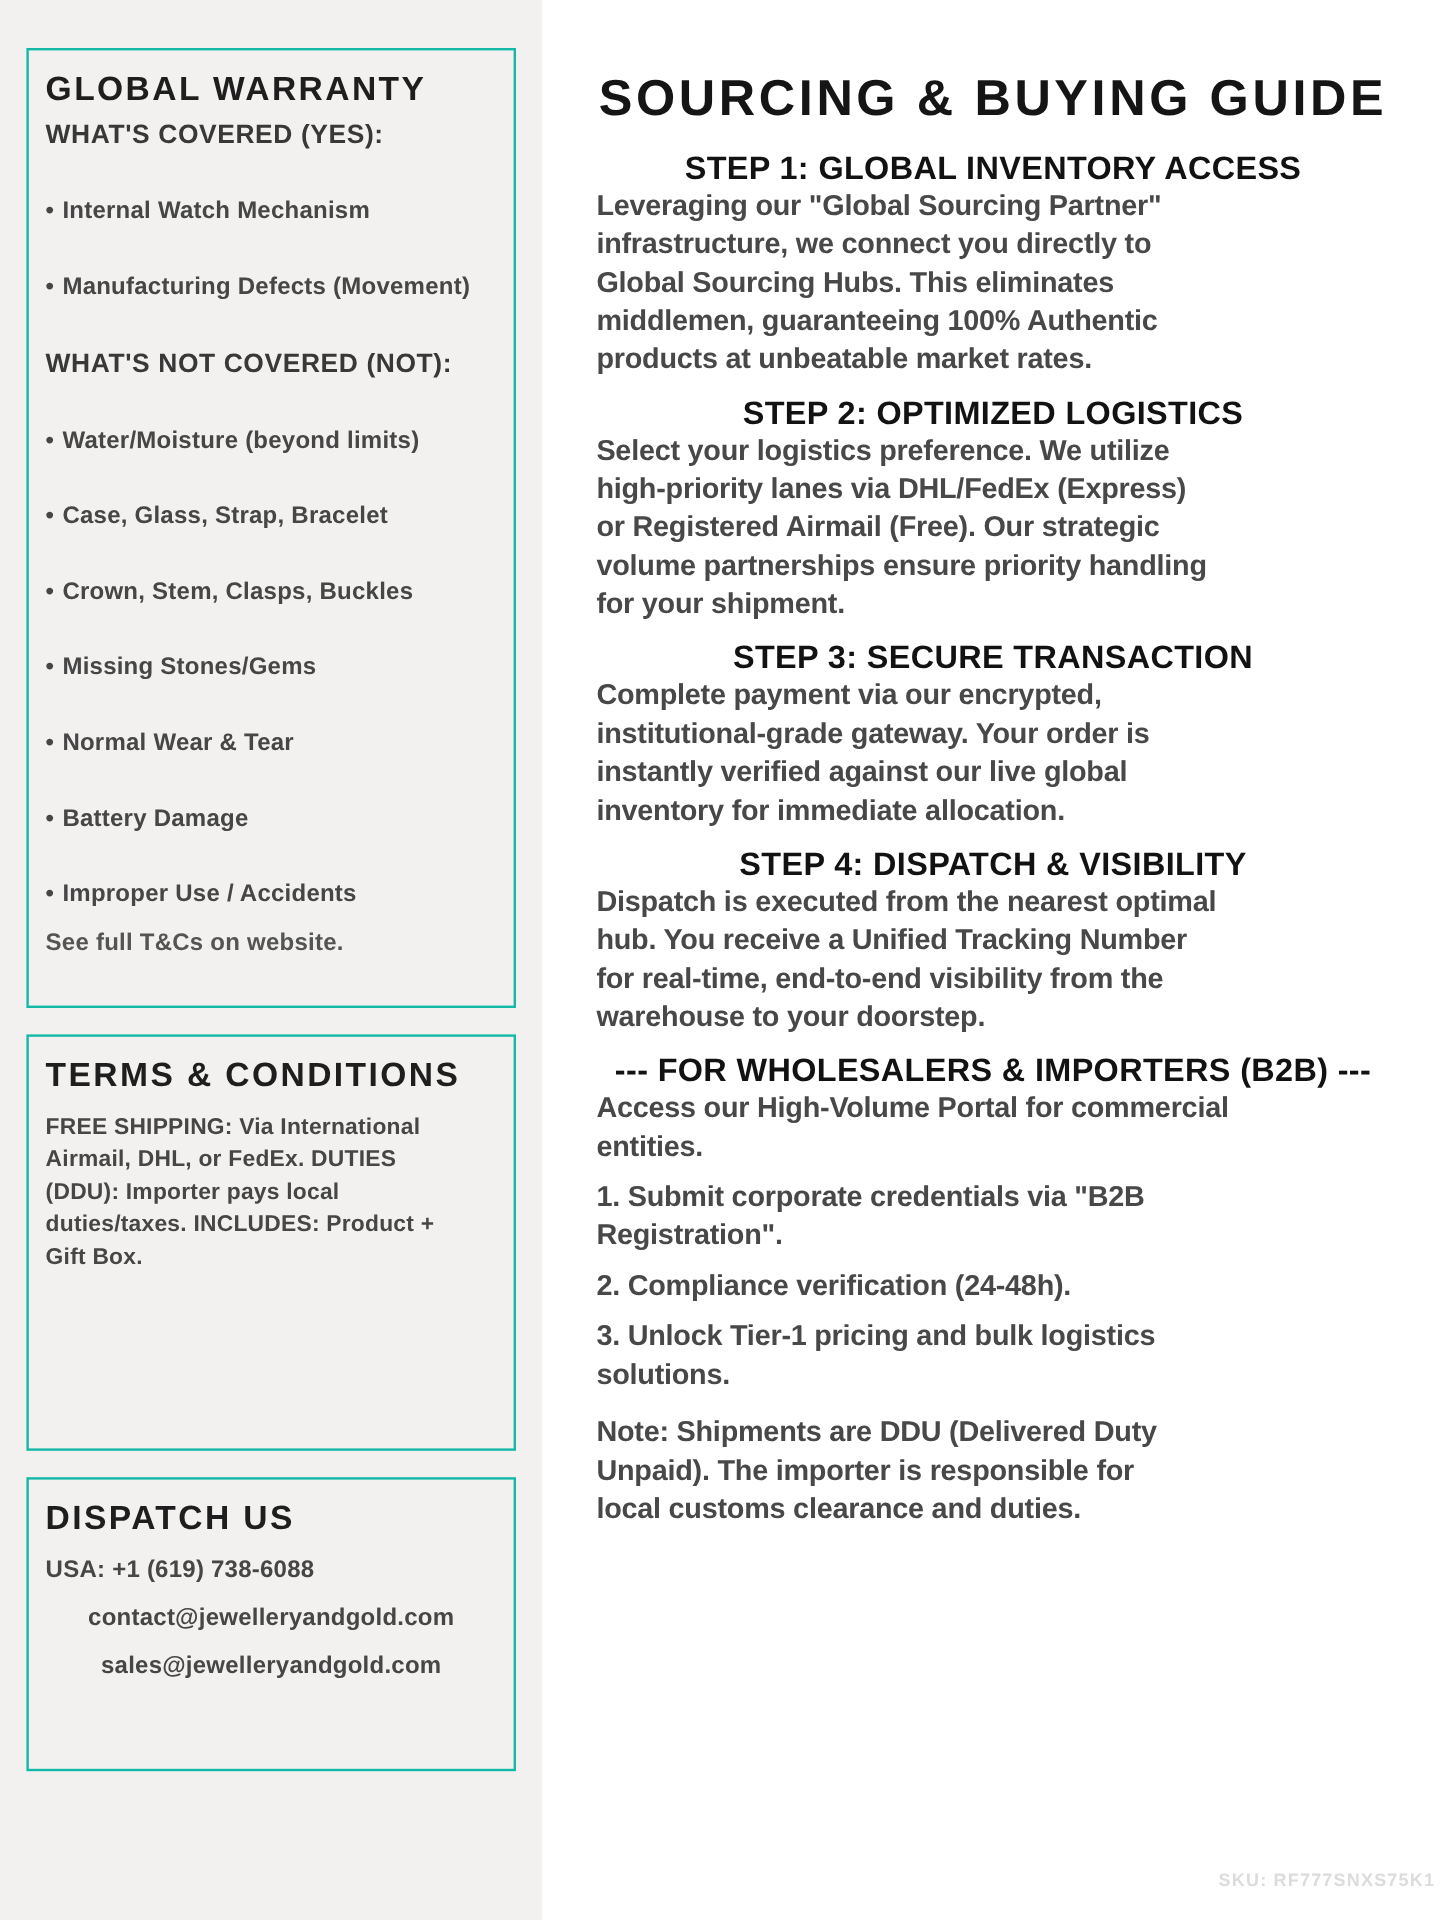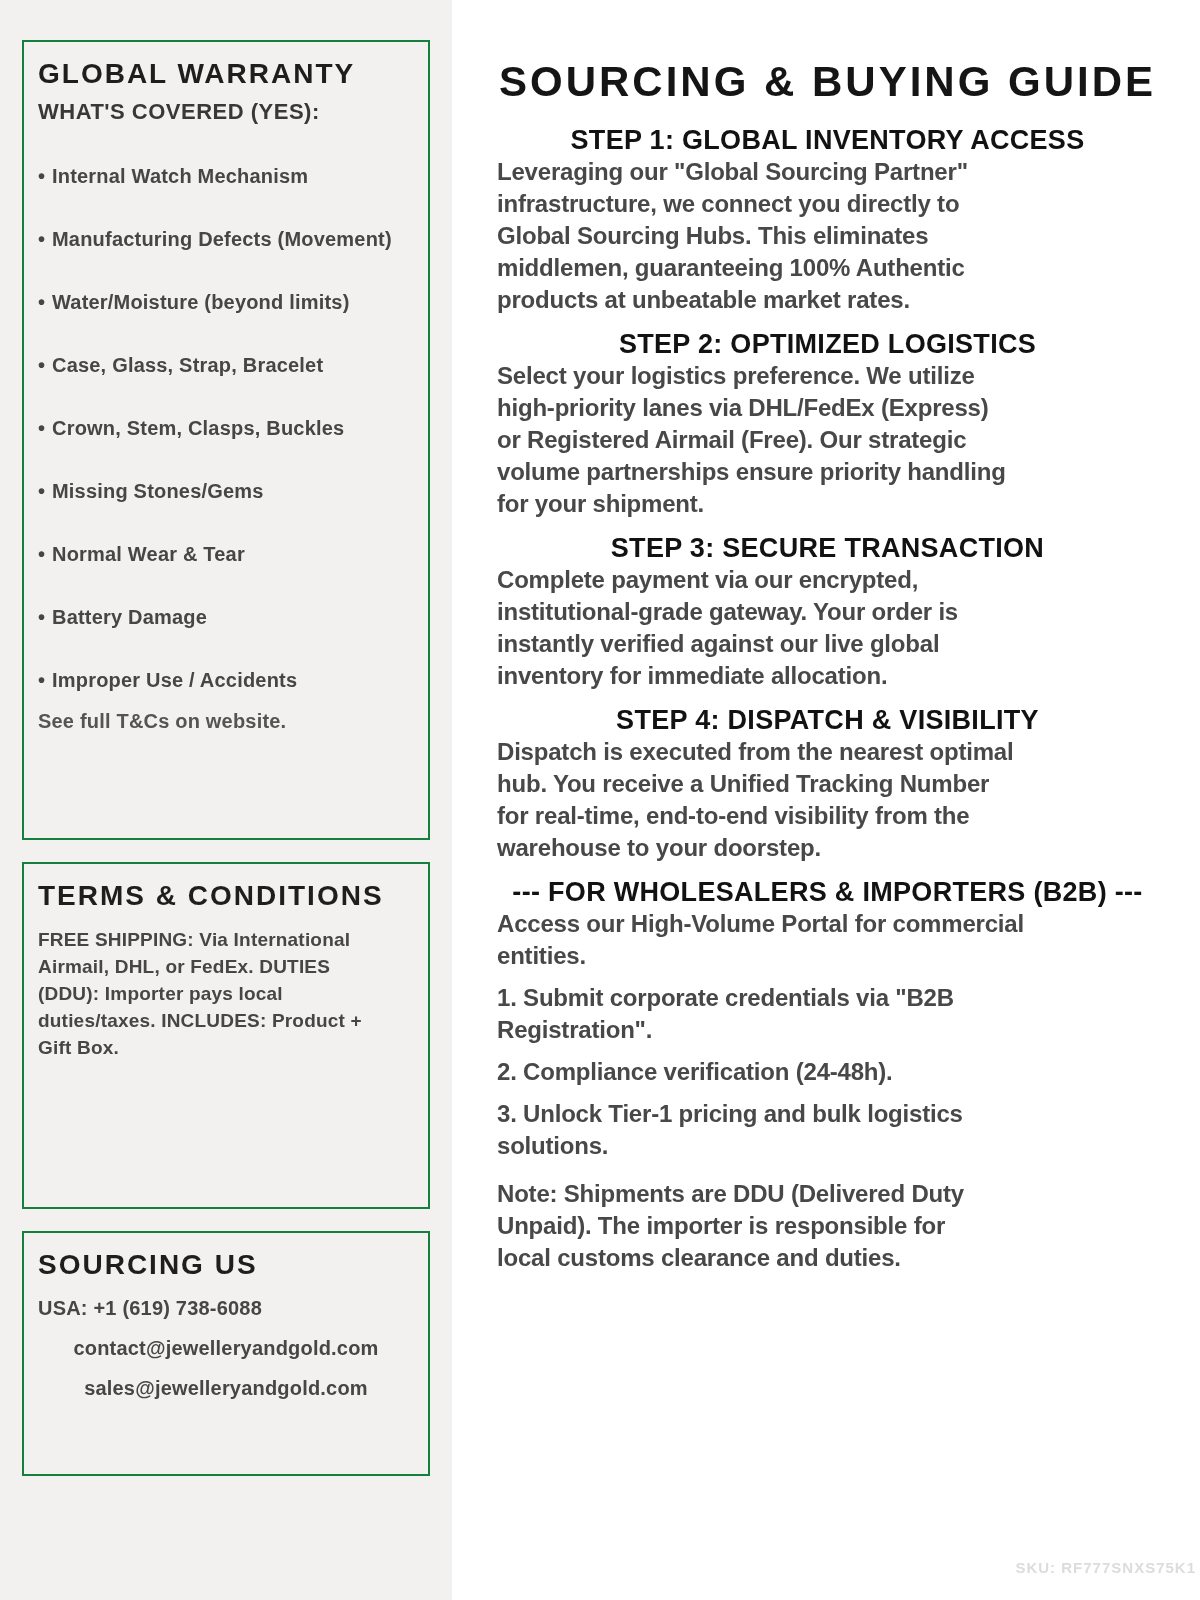--- a/index.html
+++ b/index.html
@@ -2,21 +2,21 @@
 <html><head>
 <meta charset="utf-8">
 <style>
   html,body{margin:0;padding:0;background:#ffffff;}
   .page{position:relative;width:1200px;height:1600px;background:#ffffff;overflow:hidden;
         font-family:"Liberation Sans","DejaVu Sans",sans-serif;}
 
   
   .sidebar{position:absolute;left:0;top:0;width:452px;height:1600px;background:#f2f1ef;
            box-sizing:border-box;padding:40px 22px 0;}
-  .box{box-sizing:border-box;border:2px solid #15803d;padding:15px 14px;background:#f2f1ef;}
+  .box{box-sizing:border-box;border:2px solid #14b8a6;padding:15px 14px;background:#f2f1ef;}
   .box + .box{margin-top:22px;}
   .box-warranty{height:800px;}
   .box-terms{height:347px;}
   .box-contact{height:245px;}
   .box-title{margin:0;font-size:28px;line-height:34px;font-weight:bold;letter-spacing:2px;color:#1e1e1e;}
   .box-subhead{margin:8px 0 0;font-size:22px;line-height:26px;font-weight:bold;letter-spacing:.5px;color:#383838;}
   .box-subhead.second{margin-top:39px;}
   .bullet-list{list-style:none;margin:12px 0 0;padding:0;}
   .bullet-item{position:relative;padding-left:14px;font-size:20px;line-height:23px;font-weight:bold;
                color:#464646;margin-bottom:11px;letter-spacing:.2px;margin-top:40px;}
@@ -49,20 +49,21 @@
 
   <aside class="sidebar">
 
     <section class="box box-warranty">
       <h2 class="box-title">GLOBAL WARRANTY</h2>
       <h3 class="box-subhead">WHAT'S COVERED (YES):</h3>
       <ul class="bullet-list">
         <li class="bullet-item">Internal Watch Mechanism</li>
         <li class="bullet-item">Manufacturing Defects (Movement)</li>
       </ul>
+      <h3 class="box-subhead second">WHAT'S NOT COVERED (NOT):</h3>
       <ul class="bullet-list">
         <li class="bullet-item">Water/Moisture (beyond limits)</li>
         <li class="bullet-item">Case, Glass, Strap, Bracelet</li>
         <li class="bullet-item">Crown, Stem, Clasps, Buckles</li>
         <li class="bullet-item">Missing Stones/Gems</li>
         <li class="bullet-item">Normal Wear &amp; Tear</li>
         <li class="bullet-item">Battery Damage</li>
         <li class="bullet-item">Improper Use / Accidents</li>
       </ul>
       <p class="footnote">See full T&amp;Cs on website.</p>
@@ -71,21 +72,21 @@
     <section class="box box-terms">
       <h2 class="box-title">TERMS &amp; CONDITIONS</h2>
       <p class="box-body">FREE SHIPPING: Via International
 Airmail, DHL, or FedEx.  DUTIES
 (DDU): Importer pays local
 duties/taxes.  INCLUDES: Product +
 Gift Box.</p>
     </section>
 
     <section class="box box-contact">
-      <h2 class="box-title">SOURCING US</h2>
+      <h2 class="box-title">DISPATCH US</h2>
       <p class="contact-line">USA: +1 (619) 738-6088</p>
       <p class="contact-line">contact@jewelleryandgold.com</p>
       <p class="contact-line">sales@jewelleryandgold.com</p>
     </section>
 
   </aside>
 
   <main class="main">
     <h1 class="main-title">SOURCING &amp; BUYING GUIDE</h1>
 

